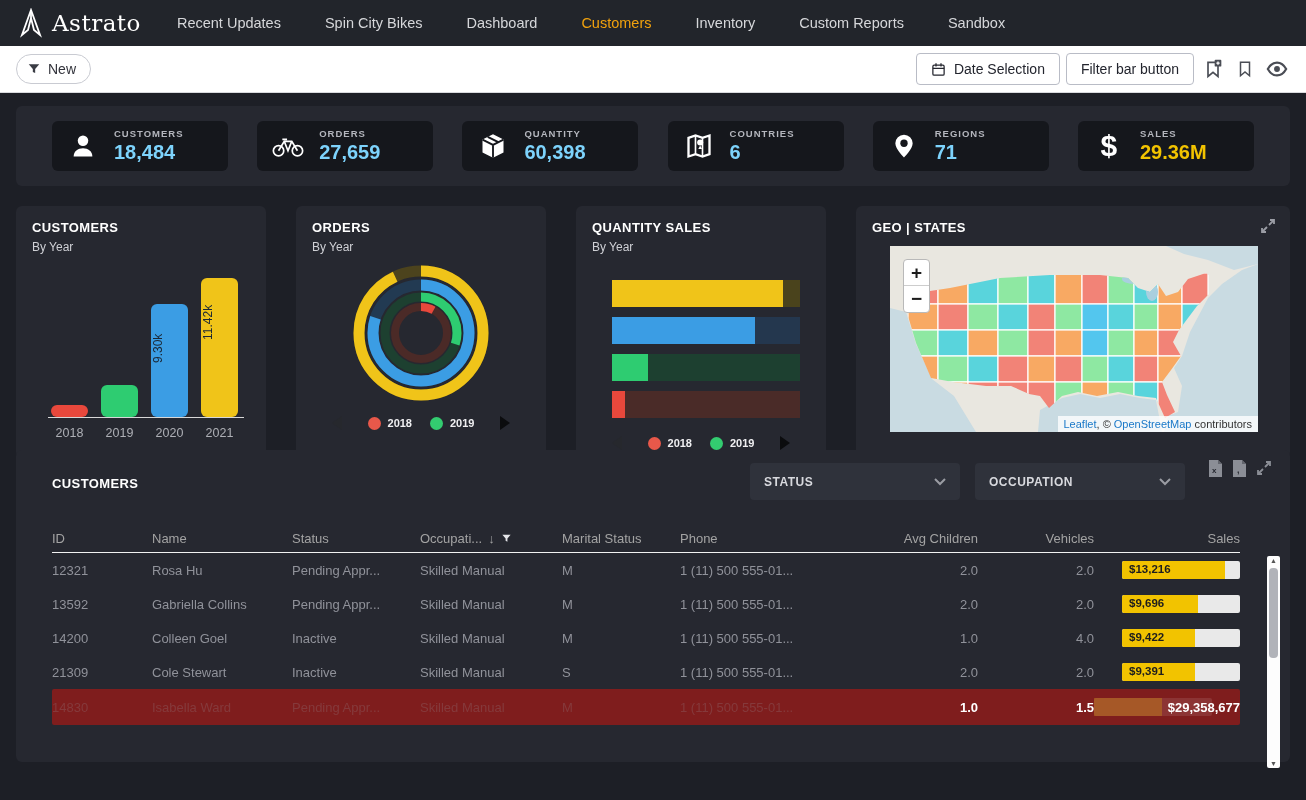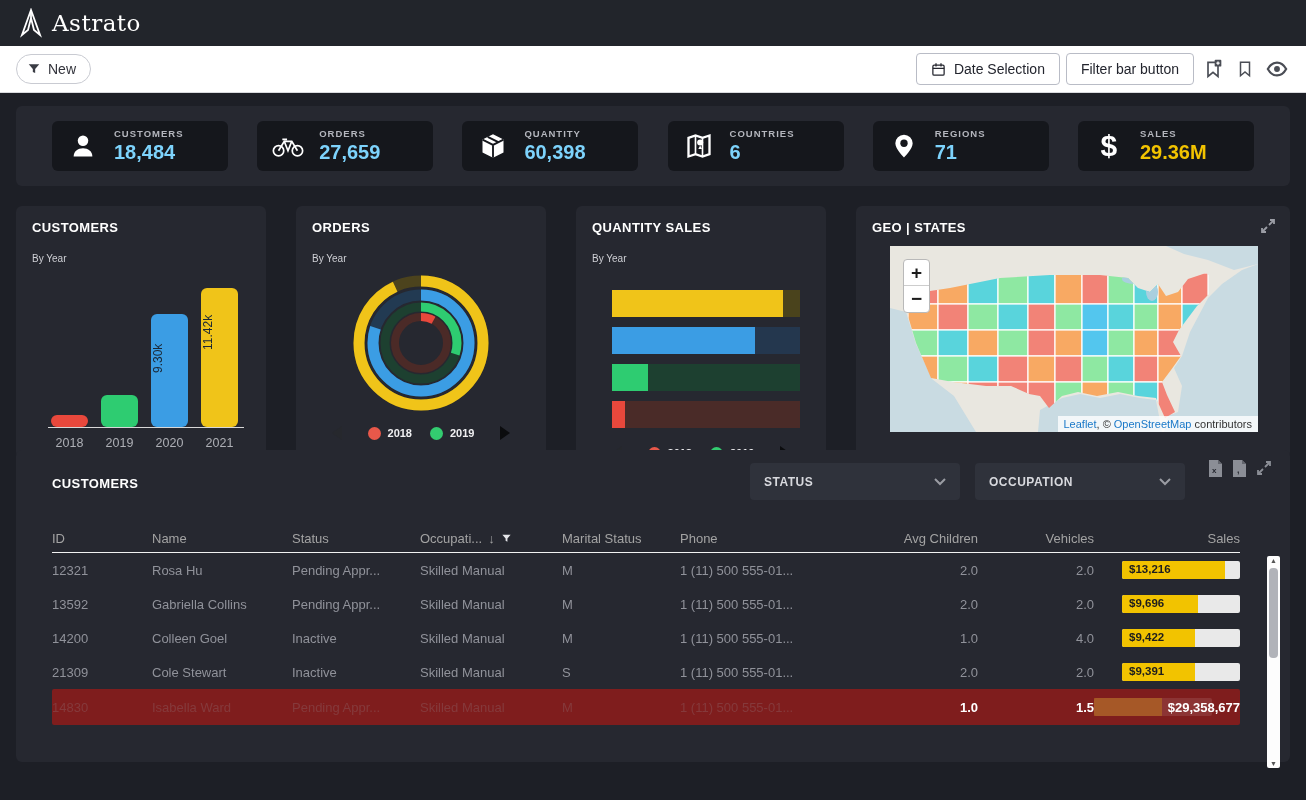--- a/index.html
+++ b/index.html
@@ -39,21 +39,21 @@
   .kpi-value { font-size:20px; font-weight:bold; color:#7dd3fc; margin-top:2px; }
   .kpi-value.gold { color:#f2c300; }
 
   
   .chart-panel { top:113px; width:250px; height:252px; padding:14px 16px; }
   #panel-customers { left:16px; }
   #panel-orders { left:296px; }
   #panel-quantity { left:576px; }
   #panel-geo { left:856px; width:434px; }
   .c-title { color:#fff; font-size:13px; font-weight:800; letter-spacing:.4px; }
-  .c-sub { color:#cfd0d5; font-size:10px; margin-top:18px; }
+  .c-sub { color:#cfd0d5; font-size:12px; margin-top:5px; }
 
   .vbars { display:flex; align-items:flex-end; gap:13px; height:140px;
     margin:24px 6px 0 16px; border-bottom:1.5px solid #d8d8d8; padding:0 3px; }
   .vbar { width:37px; border-radius:6px; position:relative; cursor:pointer; }
   .vlabel { position:absolute; top:9px; left:0; right:0; text-align:center; color:#1b2735;
     font-size:12px; writing-mode:vertical-rl; transform:rotate(180deg); margin:0 auto; height:70px; }
   .vcats { display:flex; gap:13px; margin:8px 6px 0 16px; padding:0 3px; }
   .vcats span { width:37px; text-align:center; color:#aeb0b6; font-size:12.5px; }
 
   .donut-wrap { display:flex; justify-content:center; margin-top:6px; }
@@ -129,20 +129,29 @@
 <div class="nav">
   <div class="logo">
     <span>
       <svg width="26" height="30" viewBox="0 0 26 30" fill="none" stroke="#fff" stroke-width="1.8">
         <path d="M13 2 L4 27 L10 22 L13 10 L16 22 L22 27 Z"></path>
         <path d="M13 2 L13 14"></path>
       </svg>
     </span>
     <span class="logo-text">Astrato</span>
   </div>
+  <ul class="nav-items">
+    <li class="nav-item">Recent Updates</li>
+    <li class="nav-item">Spin City Bikes</li>
+    <li class="nav-item">Dashboard</li>
+    <li class="nav-item active">Customers</li>
+    <li class="nav-item">Inventory</li>
+    <li class="nav-item">Custom Reports</li>
+    <li class="nav-item">Sandbox</li>
+  </ul>
 </div>
 
 <div class="toolbar">
   <div class="pill">
     <span>
       <svg width="14" height="14" viewBox="0 0 24 24" fill="#3a3c44">
           <path d="M3 4h18l-7 8v7l-4-2v-5z"></path>
         </svg>
     </span>
     <span>New</span>

